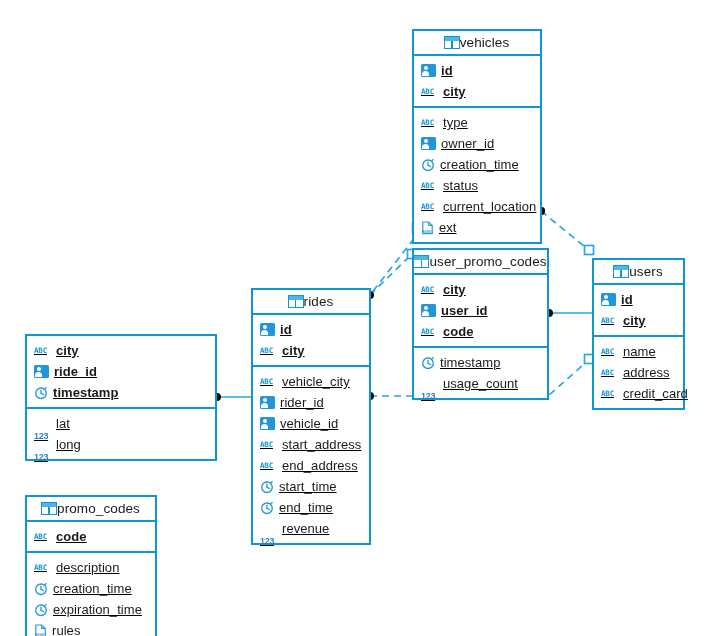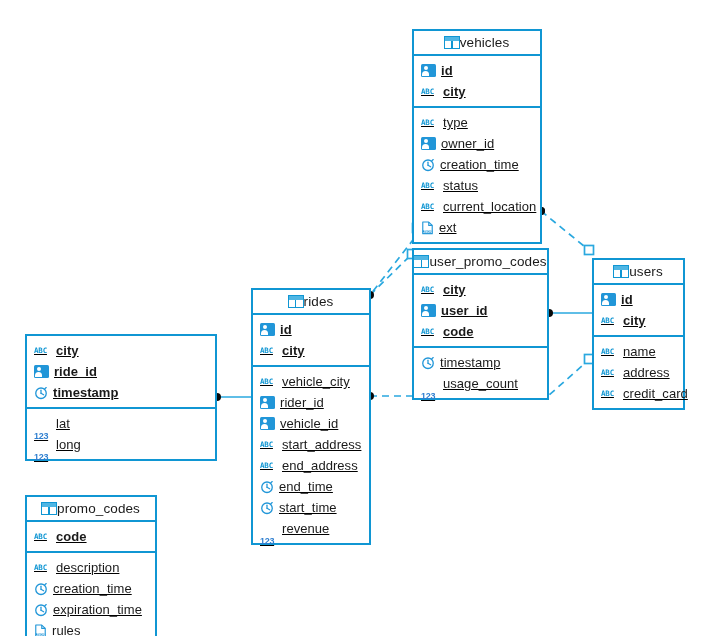--- a/index.html
+++ b/index.html
@@ -246,30 +246,30 @@
           <span class="ic-abc">ABC</span>
           <span class="f-name">end_address</span>
         </div>
         <div class="field">
           <svg class="ic-clock" viewBox="0 0 16 16">
             <circle cx="8" cy="8.3" r="6" fill="none" stroke="#2196d8" stroke-width="1.5"></circle>
             <path d="M8 8.3 L8 4.8" stroke="#2196d8" stroke-width="1.4" stroke-linecap="round" fill="none"></path>
             <path d="M8 8.3 L11 10" stroke="#2196d8" stroke-width="1.4" stroke-linecap="round" fill="none"></path>
             <path d="M12.4 3.2 L14 1.8" stroke="#2196d8" stroke-width="1.4" stroke-linecap="round" fill="none"></path>
           </svg>
+          <span class="f-name">start_time</span>
+        </div>
+        <div class="field">
+          <svg class="ic-clock" viewBox="0 0 16 16">
+            <circle cx="8" cy="8.3" r="6" fill="none" stroke="#2196d8" stroke-width="1.5"></circle>
+            <path d="M8 8.3 L8 4.8" stroke="#2196d8" stroke-width="1.4" stroke-linecap="round" fill="none"></path>
+            <path d="M8 8.3 L11 10" stroke="#2196d8" stroke-width="1.4" stroke-linecap="round" fill="none"></path>
+            <path d="M12.4 3.2 L14 1.8" stroke="#2196d8" stroke-width="1.4" stroke-linecap="round" fill="none"></path>
+          </svg>
           <span class="f-name">end_time</span>
-        </div>
-        <div class="field">
-          <svg class="ic-clock" viewBox="0 0 16 16">
-            <circle cx="8" cy="8.3" r="6" fill="none" stroke="#2196d8" stroke-width="1.5"></circle>
-            <path d="M8 8.3 L8 4.8" stroke="#2196d8" stroke-width="1.4" stroke-linecap="round" fill="none"></path>
-            <path d="M8 8.3 L11 10" stroke="#2196d8" stroke-width="1.4" stroke-linecap="round" fill="none"></path>
-            <path d="M12.4 3.2 L14 1.8" stroke="#2196d8" stroke-width="1.4" stroke-linecap="round" fill="none"></path>
-          </svg>
-          <span class="f-name">start_time</span>
         </div>
         <div class="field">
           <span class="ic-num">123</span>
           <span class="f-name">revenue</span>
         </div>
       </div>
     </div>
     <div class="table" style="left: 25px; top: 334px; width: 192px;">
       <div class="t-section">
         <div class="field pk">

